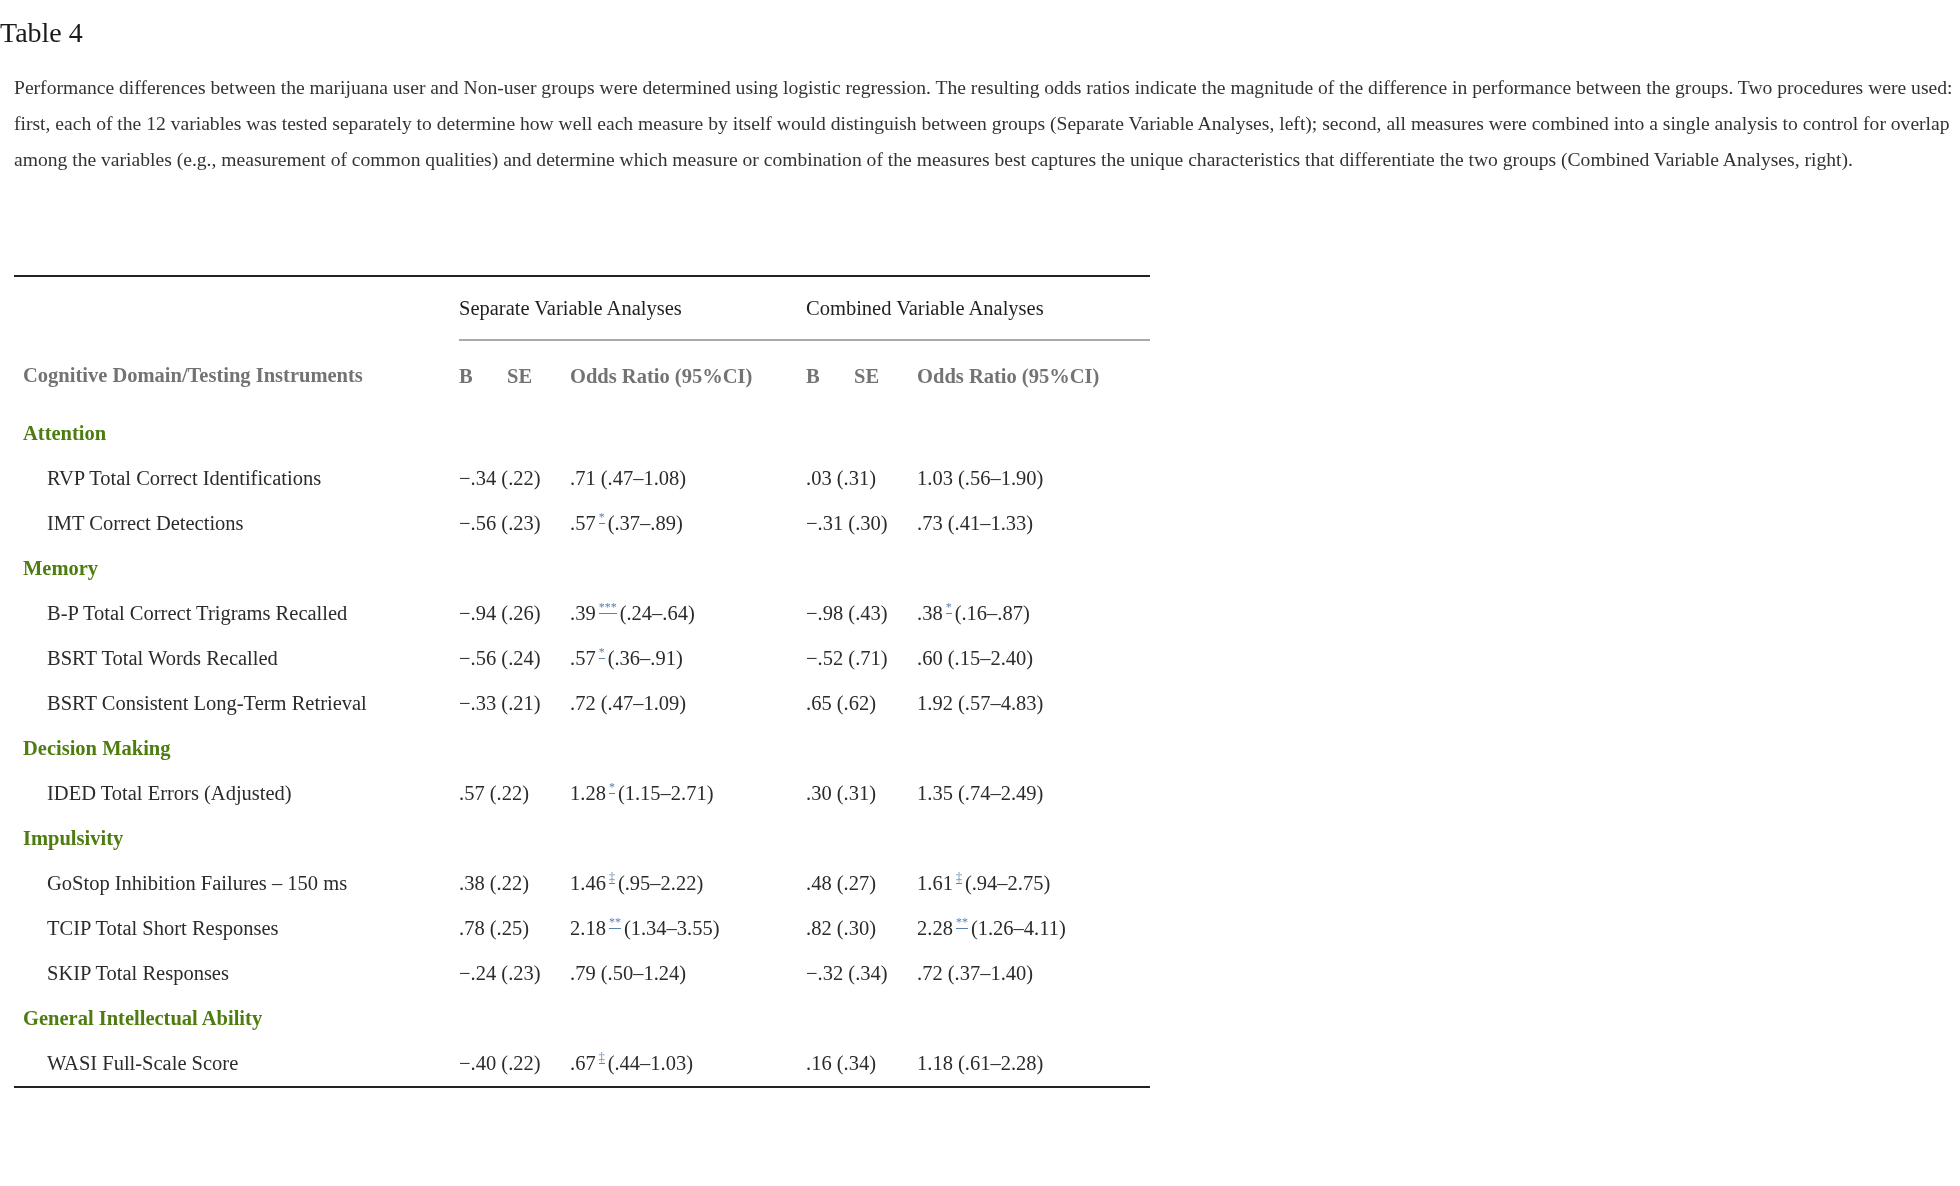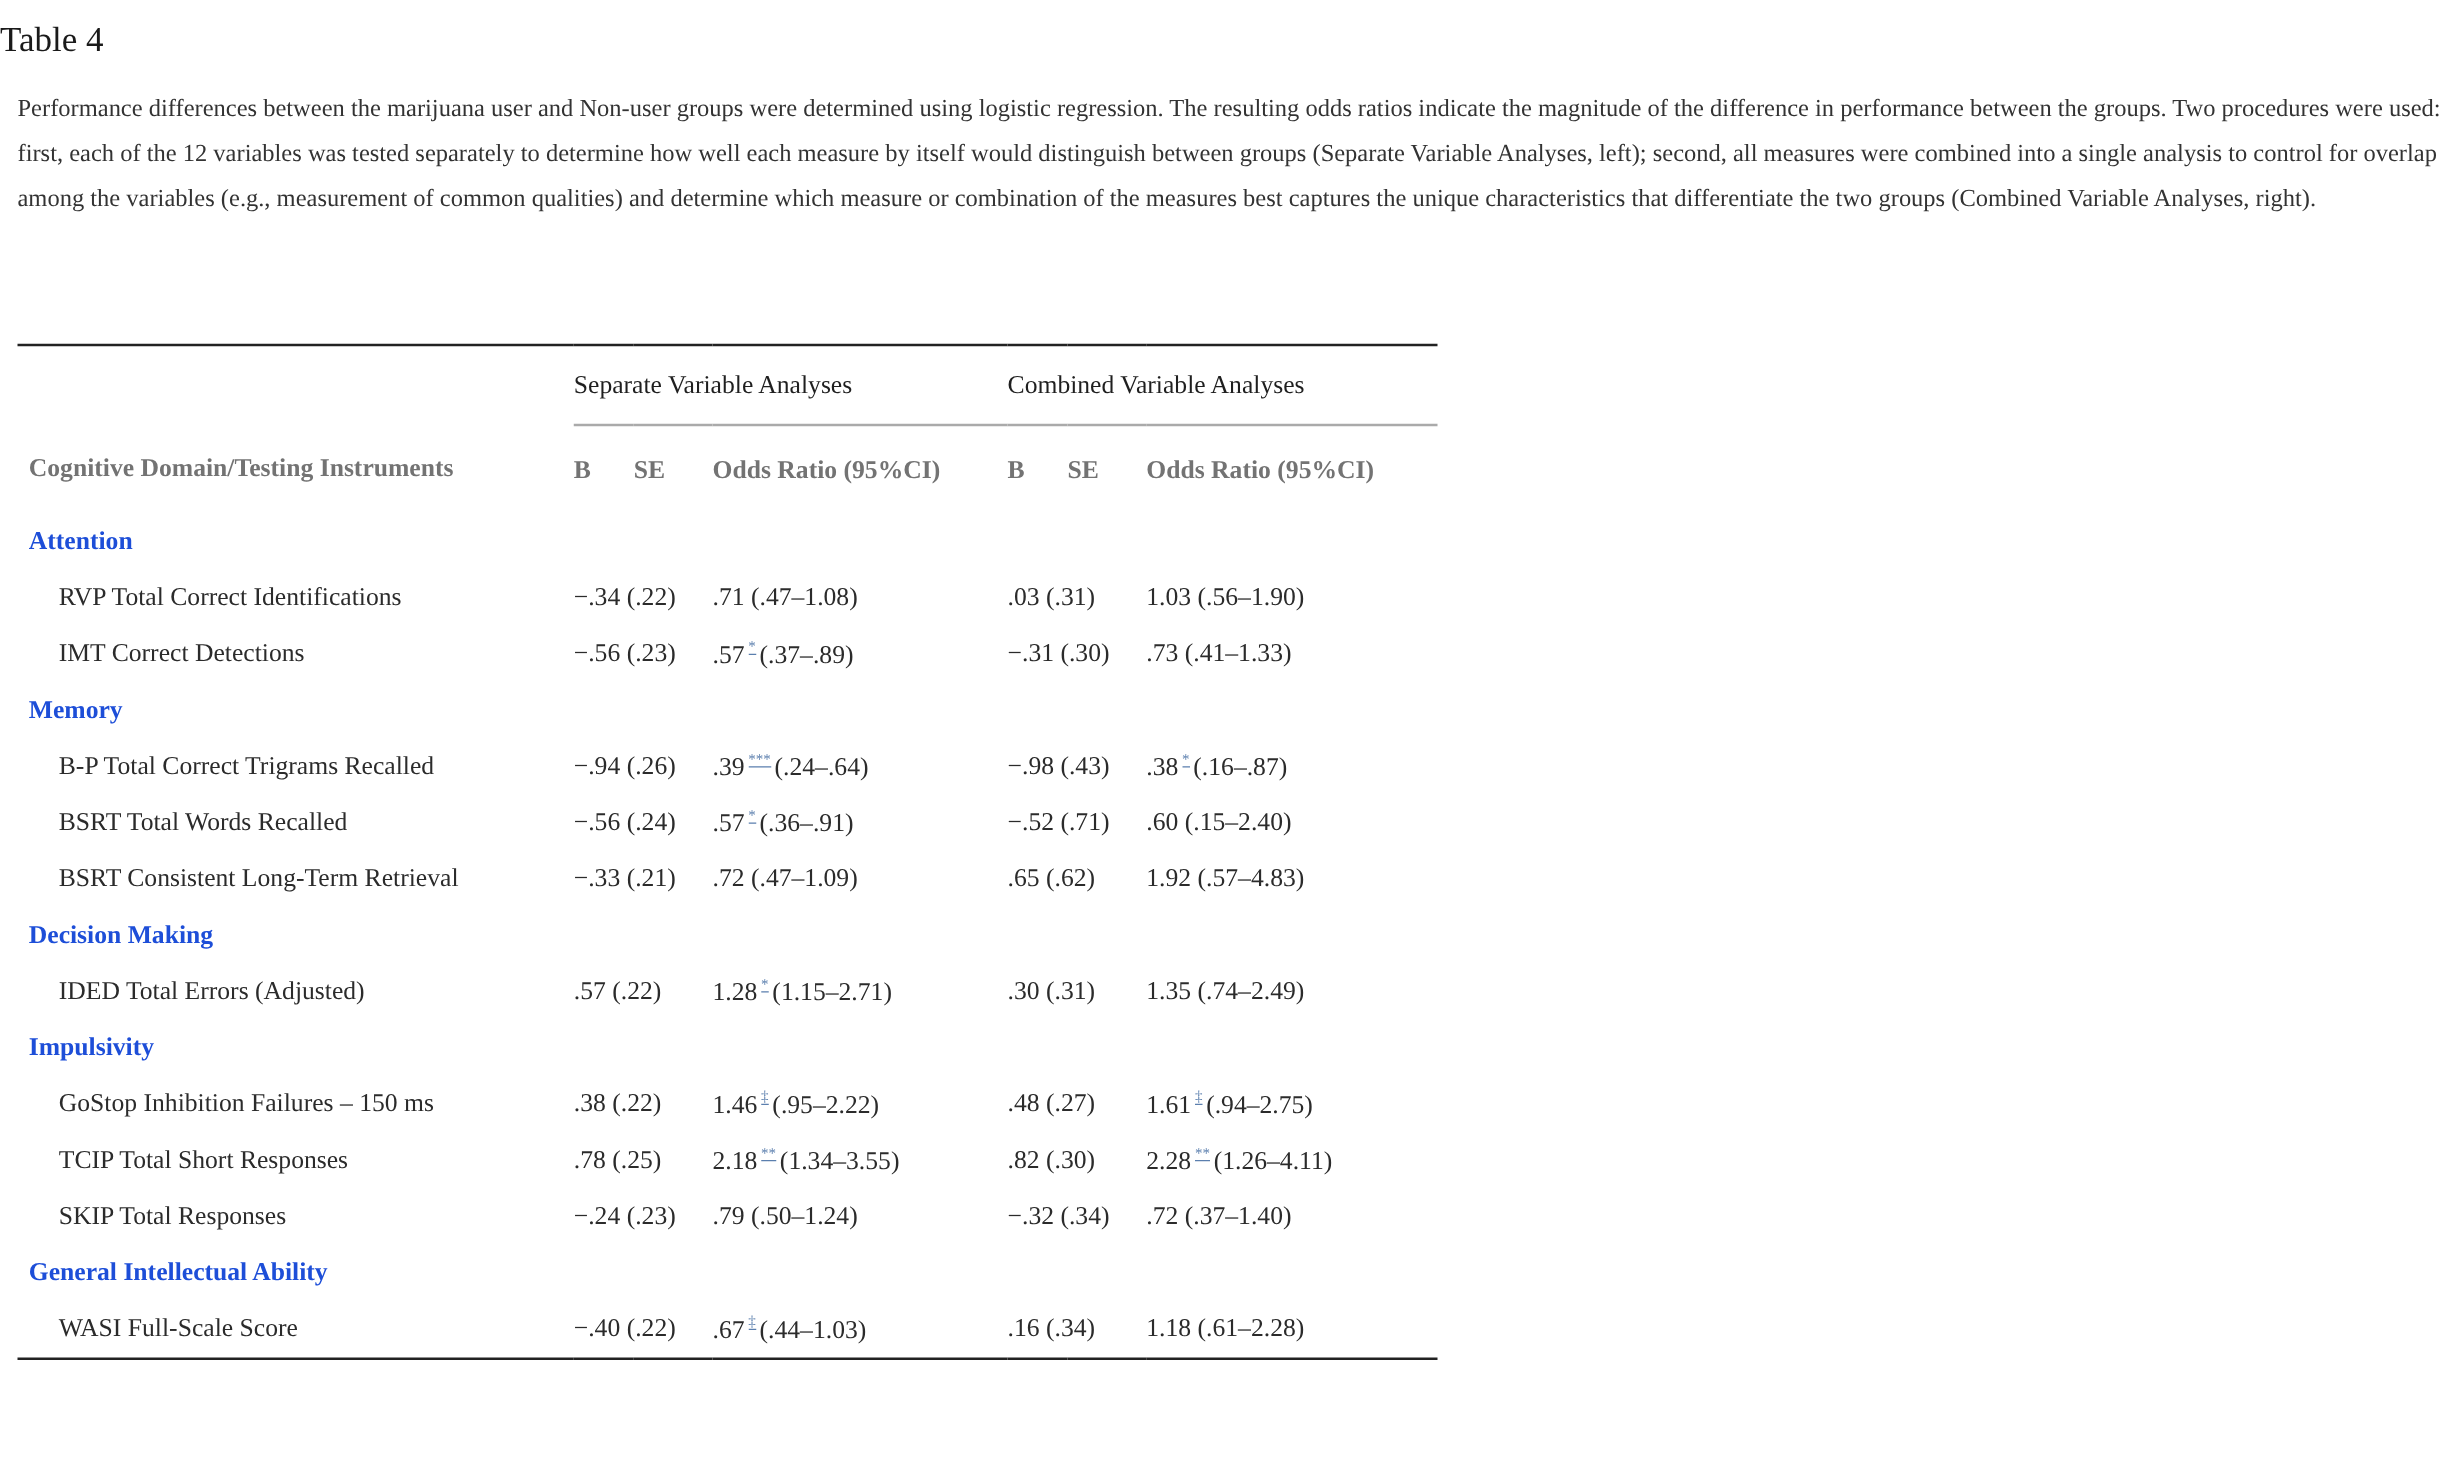--- a/index.html
+++ b/index.html
@@ -74,21 +74,21 @@
   }
   tbody tr td {
     height: 45px;
     padding: 0;
     vertical-align: middle;
     white-space: nowrap;
   }
   tbody tr.cat-row td.label {
     font-weight: bold;
     padding-left: 9px;
-    color: #1d4ed8;
+    color: #4d7c0f;
   }
   tbody tr.item-row td.label {
     padding-left: 33px;
   }
   tbody tr:last-child td {
     border-bottom: 2px solid #222;
   }
   td.center { text-align: left; }
   th .pad-left { padding-left: 9px; }
   .sig {

